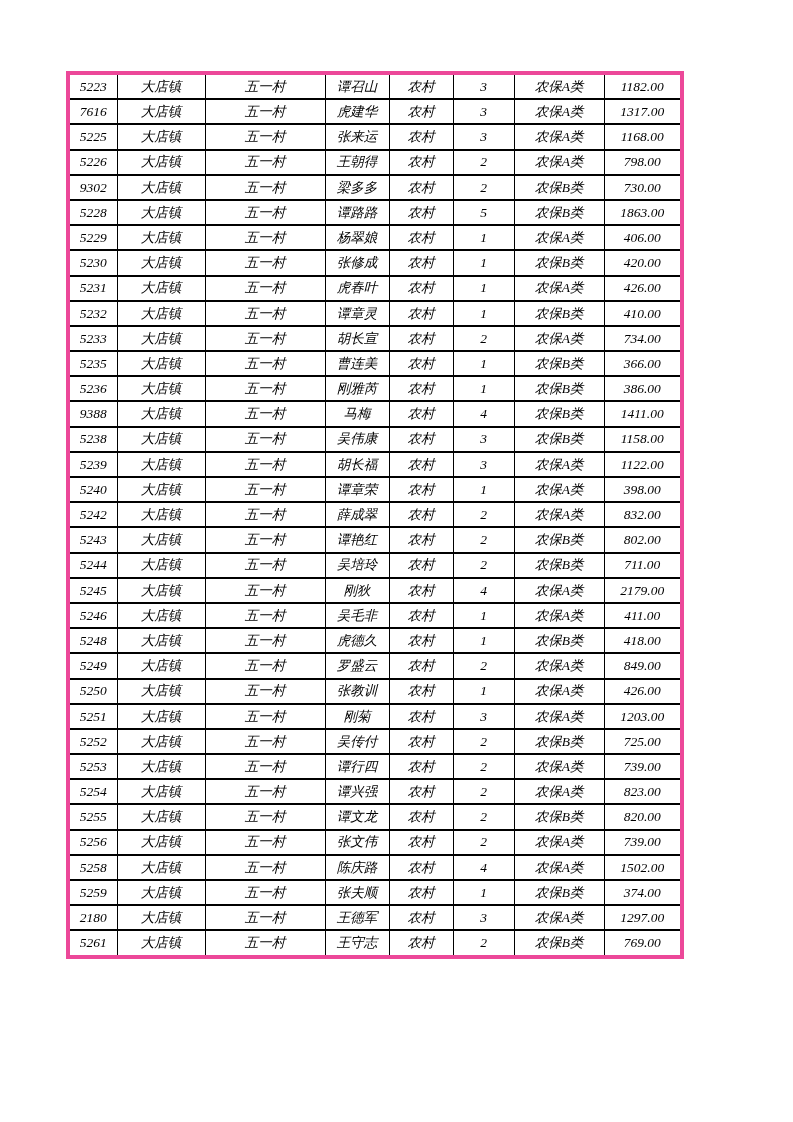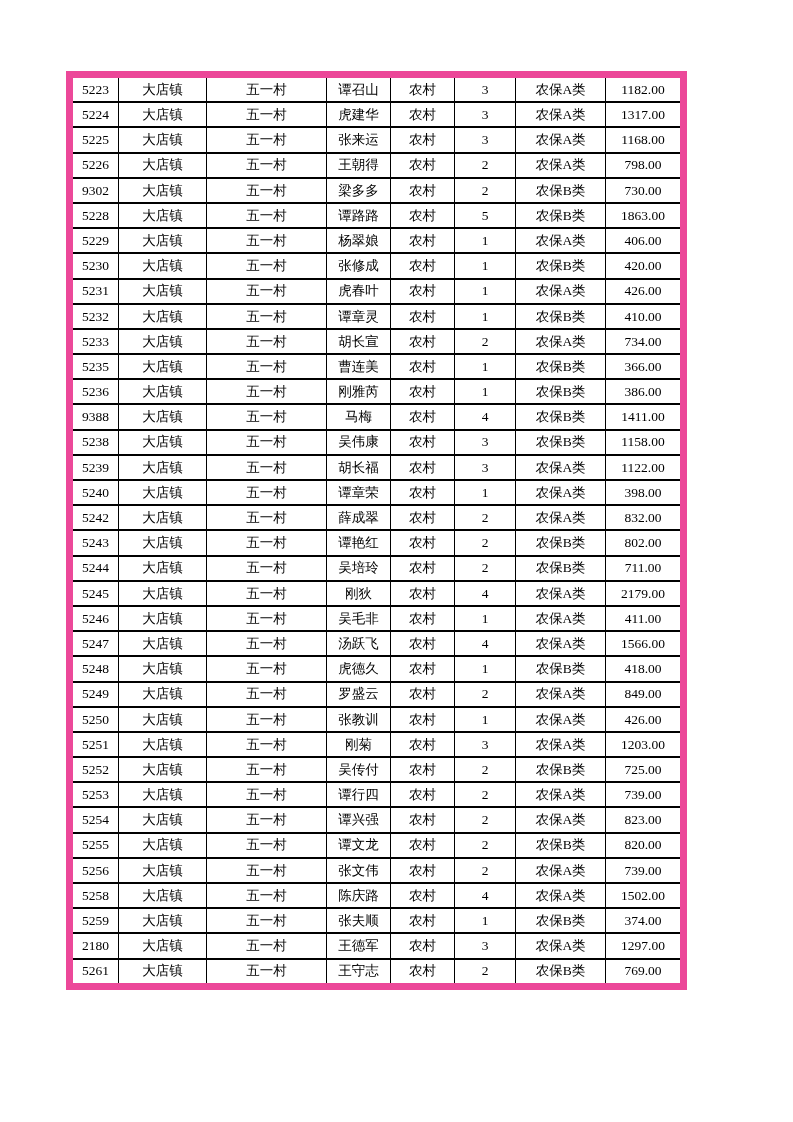--- a/index.html
+++ b/index.html
@@ -17,21 +17,22 @@
   }
   .sheet {
     position: absolute;
     left: 66px;
     top: 71px;
   }
   table.records {
     border-collapse: collapse;
     table-layout: fixed;
     width: 614px;
-    border: 7px solid #ec4899;
+    border: 4px solid #ec4899;
+    font-style: italic;
   }
   table.records td {
     border: 1px solid #000000;
     border-top-width: 2px;
     border-bottom-width: 2px;
     height: 23.2px;
     padding: 0;
     text-align: center;
     vertical-align: middle;
     font-size: 13.5px;
@@ -60,21 +61,21 @@
           <td>5223</td>
           <td>大店镇</td>
           <td>五一村</td>
           <td>谭召山</td>
           <td>农村</td>
           <td>3</td>
           <td>农保A类</td>
           <td>1182.00</td>
         </tr>
         <tr>
-          <td>5224</td>
+          <td>7616</td>
           <td>大店镇</td>
           <td>五一村</td>
           <td>虎建华</td>
           <td>农村</td>
           <td>3</td>
           <td>农保A类</td>
           <td>1317.00</td>
         </tr>
         <tr>
           <td>5225</td>
@@ -268,30 +269,20 @@
         </tr>
         <tr>
           <td>5246</td>
           <td>大店镇</td>
           <td>五一村</td>
           <td>吴毛非</td>
           <td>农村</td>
           <td>1</td>
           <td>农保A类</td>
           <td>411.00</td>
-        </tr>
-        <tr>
-          <td>5247</td>
-          <td>大店镇</td>
-          <td>五一村</td>
-          <td>汤跃飞</td>
-          <td>农村</td>
-          <td>4</td>
-          <td>农保A类</td>
-          <td>1566.00</td>
         </tr>
         <tr>
           <td>5248</td>
           <td>大店镇</td>
           <td>五一村</td>
           <td>虎德久</td>
           <td>农村</td>
           <td>1</td>
           <td>农保B类</td>
           <td>418.00</td>

